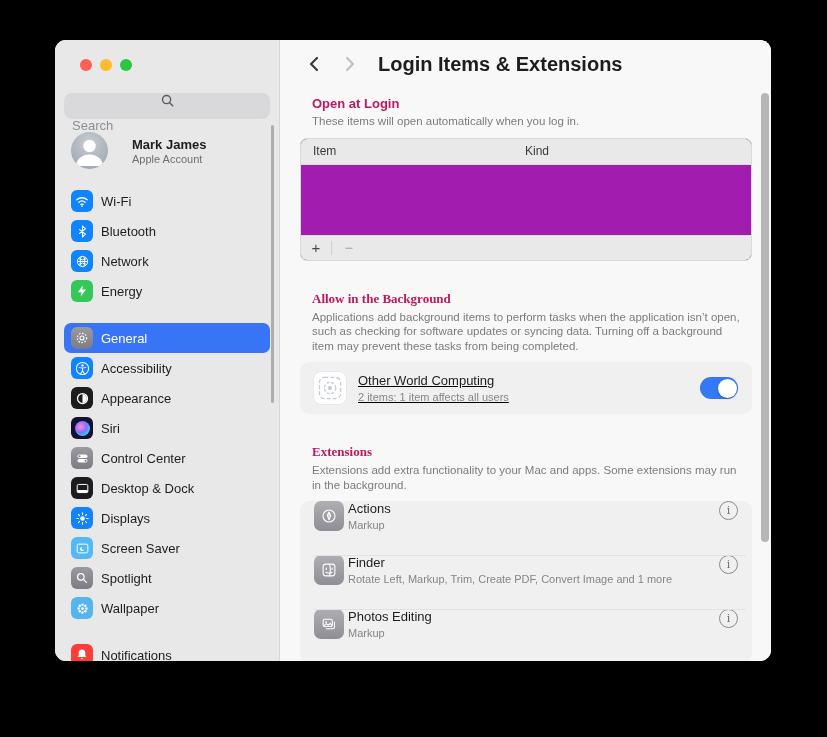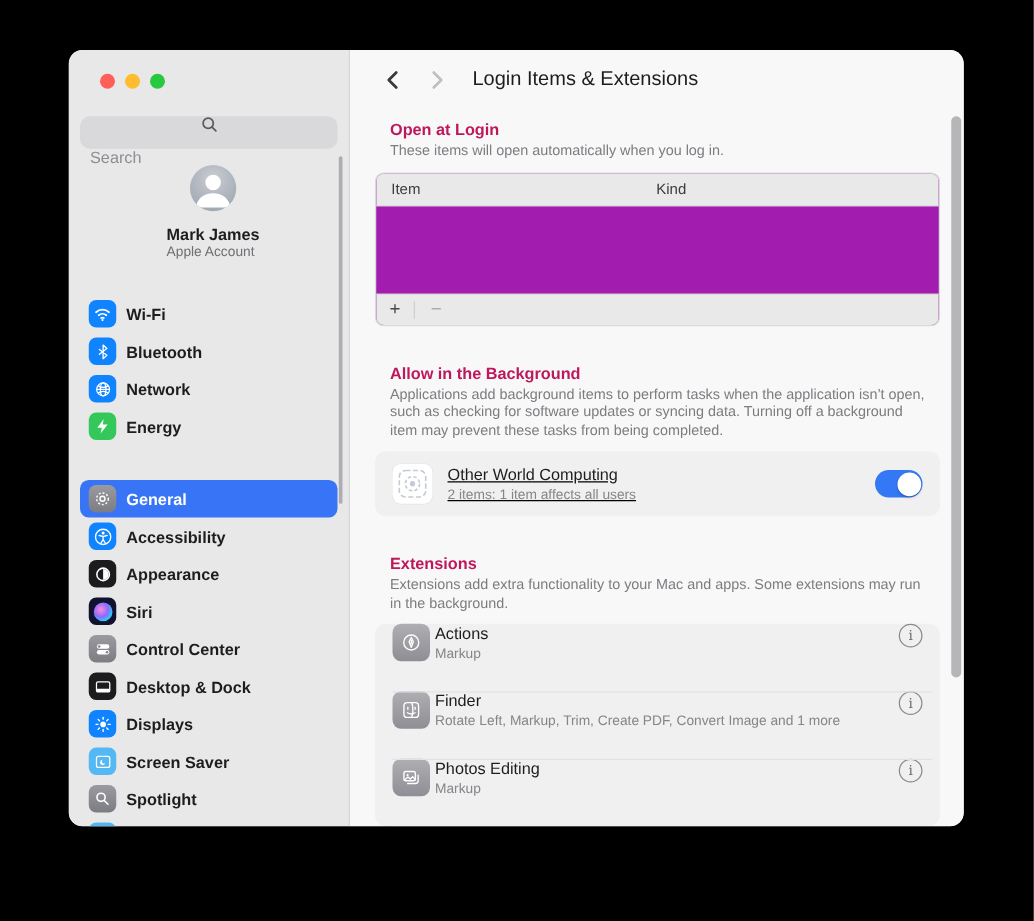--- a/index.html
+++ b/index.html
@@ -10,41 +10,41 @@
   
   .sidebar{width:225px;flex:none;background:#e8e8e9;border-right:1px solid #d6d6d8;box-sizing:border-box;position:relative;}
   .traffic{display:flex;gap:8px;padding:19px 0 0 25px;}
   .dot{width:12px;height:12px;border-radius:50%;}
   .dot.close{background:#ff5f57;}
   .dot.min{background:#febc2e;}
   .dot.zoom{background:#28c840;}
   .search{margin:22px 9px 0 9px;height:26px;background:#d9d9db;border-radius:8px;display:flex;align-items:center;padding:0 8px;gap:6px;box-sizing:border-box;flex-direction:column;}
   .search input{border:none;background:transparent;outline:none;font-size:13px;color:#333;width:100%;font-family:"Liberation Sans",sans-serif;}
   .search input::placeholder{color:#8e8e93;}
-  .account{display:flex;align-items:center;gap:11px;margin:13px 9px 0 16px;flex-direction:column;}
+  .account{display:flex;align-items:center;gap:24px;margin:13px 9px 0 16px;}
   .avatar{width:37px;height:37px;border-radius:50%;background:radial-gradient(circle at 50% 30%,#c9cdd3,#99a0aa);flex:none;overflow:hidden;position:relative;}
   .acc-name{font-size:13px;font-weight:bold;color:#1d1d1f;line-height:16px;}
   .acc-sub{font-size:11px;color:#6f6f74;}
   nav ul{list-style:none;margin:0;padding:0 9px;}
-  .group{margin-top:28px;font-weight:bold;}
+  .group{margin-top:17px;}
   .item{display:flex;align-items:center;gap:8px;height:30px;padding:0 7px;border-radius:7px;font-size:13px;color:#1d1d1f;cursor:default;}
   .item.selected{background:#3875f6;color:#fff;}
   .ic{width:22px;height:22px;border-radius:6px;flex:none;display:flex;align-items:center;justify-content:center;overflow:hidden;}
   .ic svg{display:block;}
   .side-scroll{position:absolute;right:5px;top:85px;width:3px;height:278px;border-radius:2px;background:#aeaeb2;}
 
   
   .content{flex:1;position:relative;background:#f8f8f8;overflow:hidden;}
   .c-header{height:48px;display:flex;align-items:center;padding-left:22px;}
   .nav-btn{width:24px;height:24px;display:flex;align-items:center;justify-content:center;}
   .nav-btn + .nav-btn{margin-left:12px;}
-  .c-title{font-size:16px;font-weight:normal;color:#1d1d1f;margin-left:16px;}
+  .c-title{font-size:20px;font-weight:bold;color:#1d1d1f;margin-left:16px;}
   .scroll{padding-left:20px;}
   .sec-h{font-size:13px;font-weight:bold;color:#be185d;margin:8px 0 3px 12px;}
-  .sec-h.mt{margin-top:30px;}
+  .sec-h.mt{margin-top:30px;font-family:Liberation Serif, serif;}
   .sec-d{font-size:11.5px;color:#7c7c81;margin:0 28px 9px 12px;line-height:14.5px;}
 
   .login-table{width:452px;border:1px solid #d9d9db;border-radius:7px;overflow:hidden;background:#a21caf;box-sizing:border-box;}
   .lt-head{display:flex;height:25px;align-items:center;background:#e9e9ea;border-bottom:1px solid #dcdcde;font-size:12px;color:#3c3c40;}
   .lt-head .c1{width:224px;padding-left:12px;box-sizing:border-box;}
   .lt-body{height:70px;}
   .lt-foot{height:24px;background:#e9e9ea;border-top:1px solid #d9d9db;display:flex;align-items:center;}
   .pm{width:30px;text-align:center;font-size:15px;color:#48484c;line-height:24px;}
   .pm.minus{color:#a6a6aa;width:34px;}
   .pm-div{width:1px;height:14px;background:#cfcfd1;}

